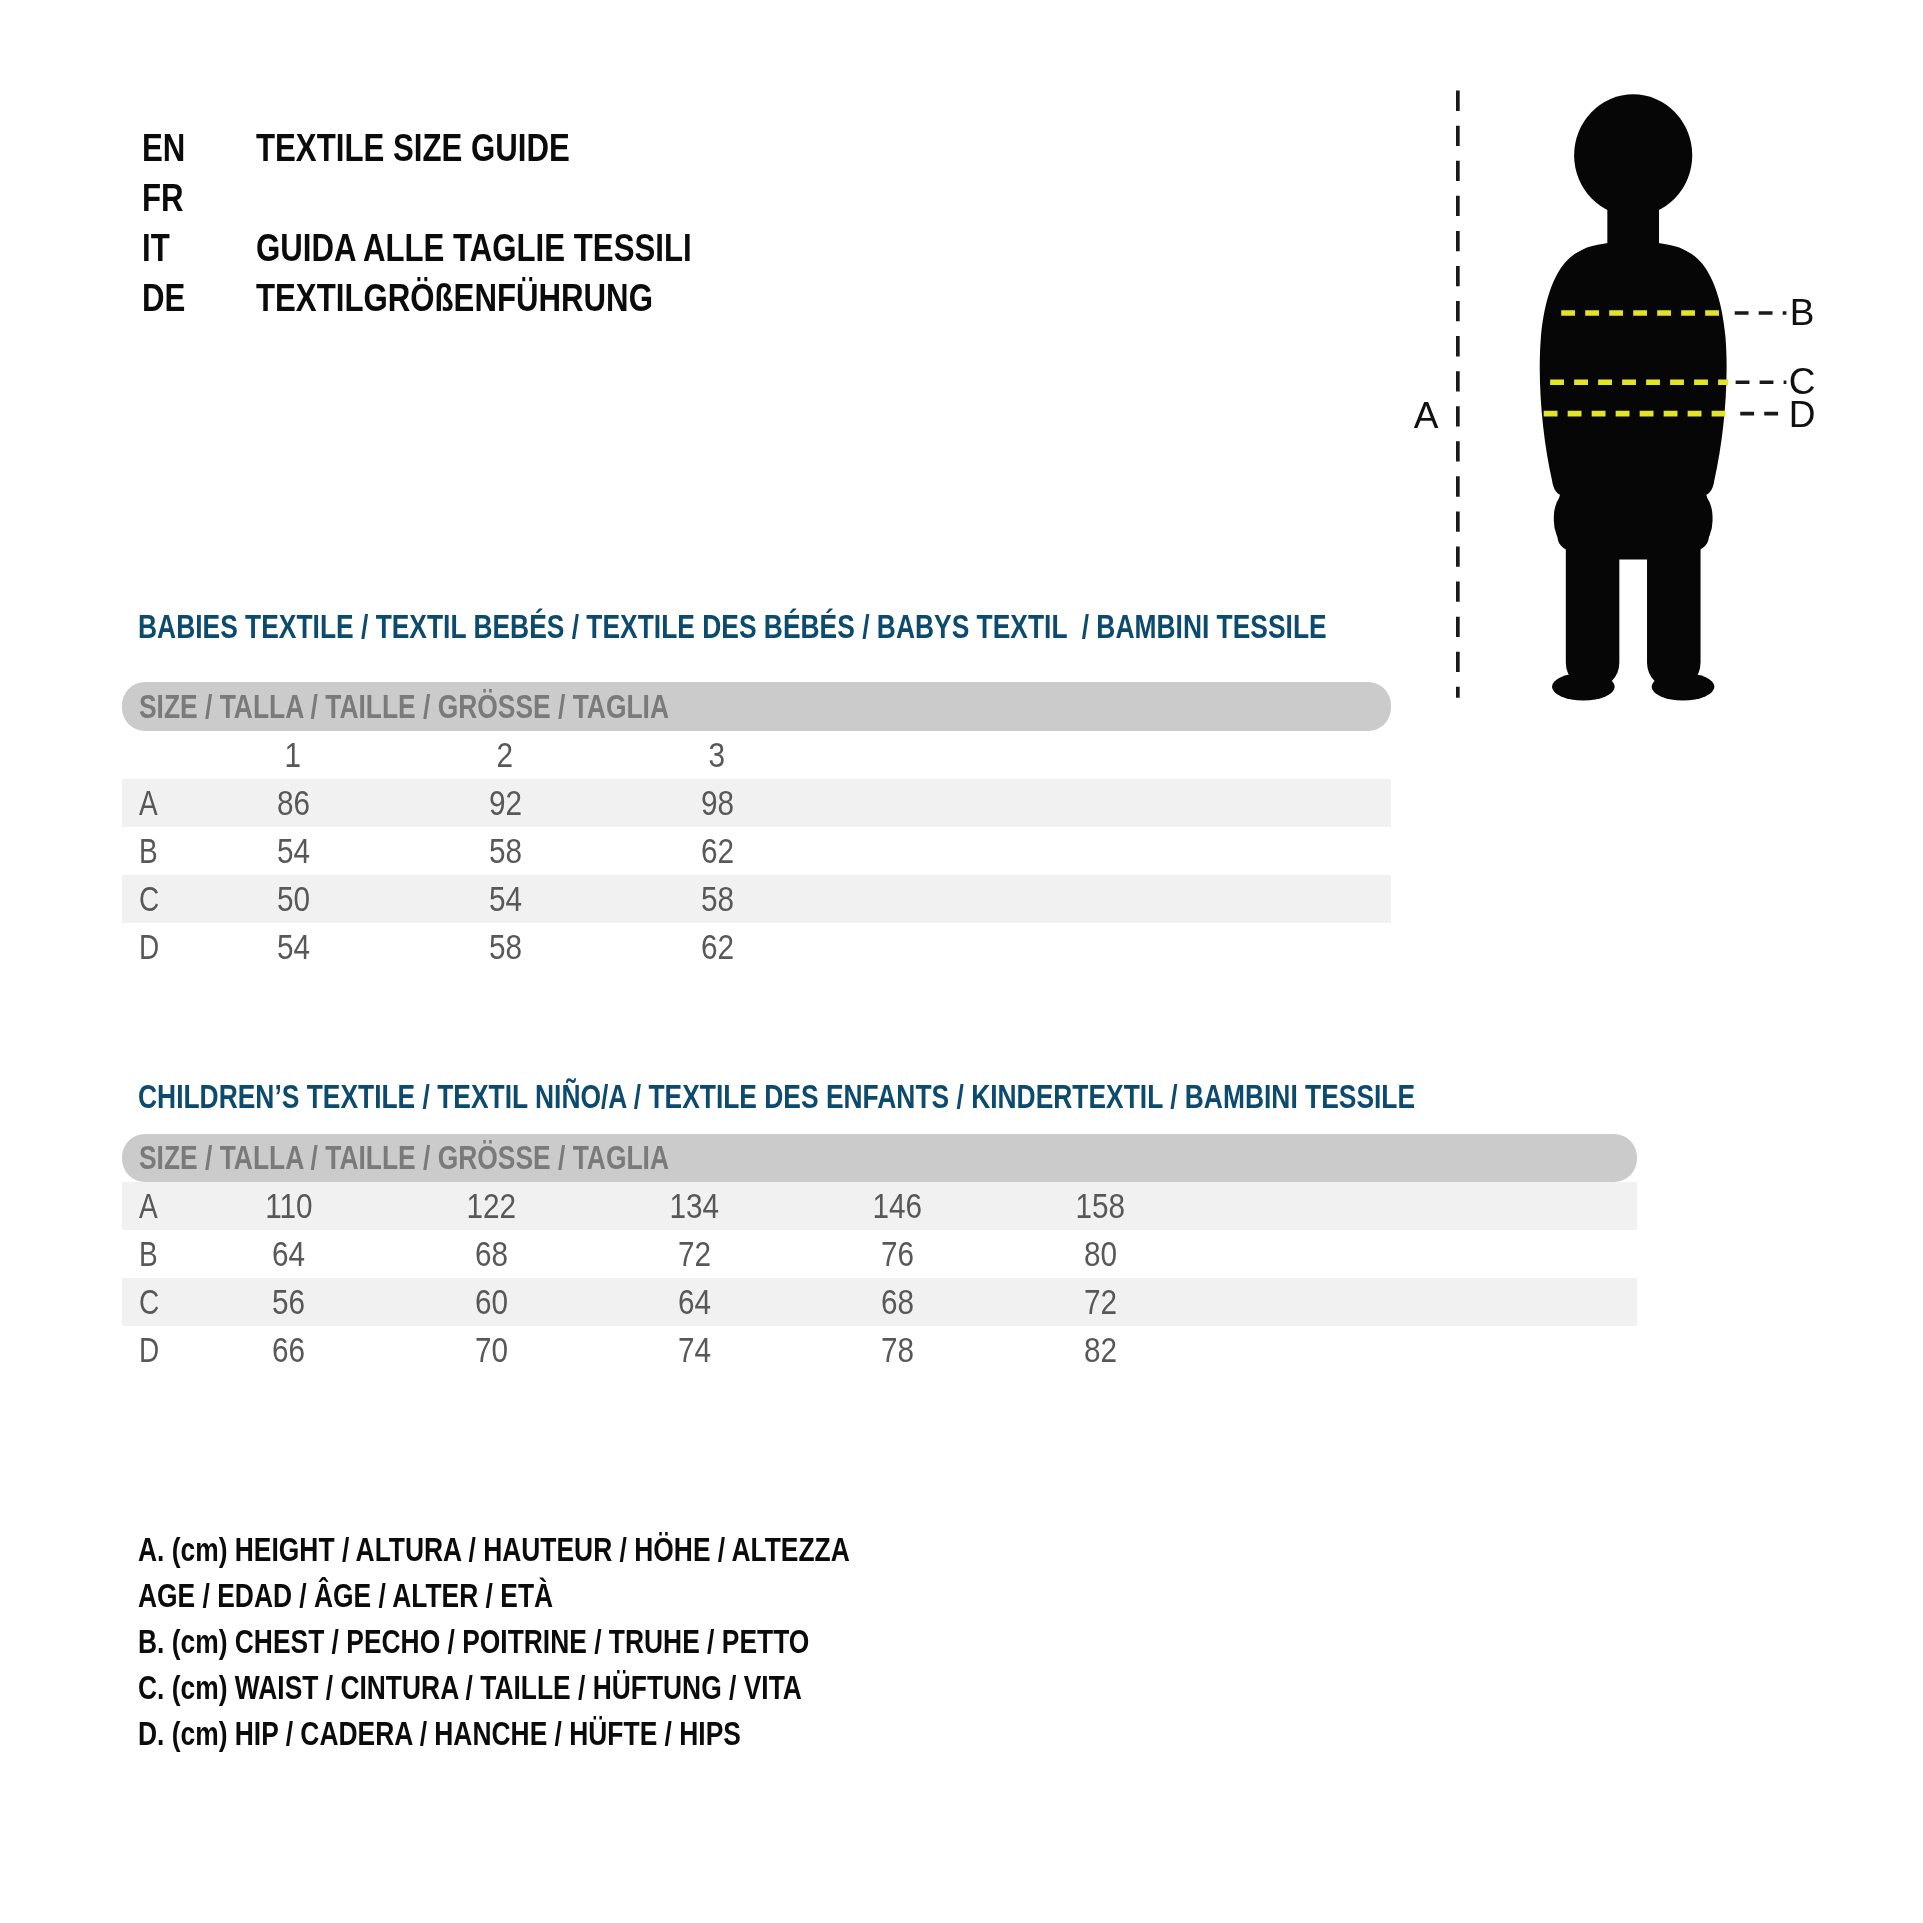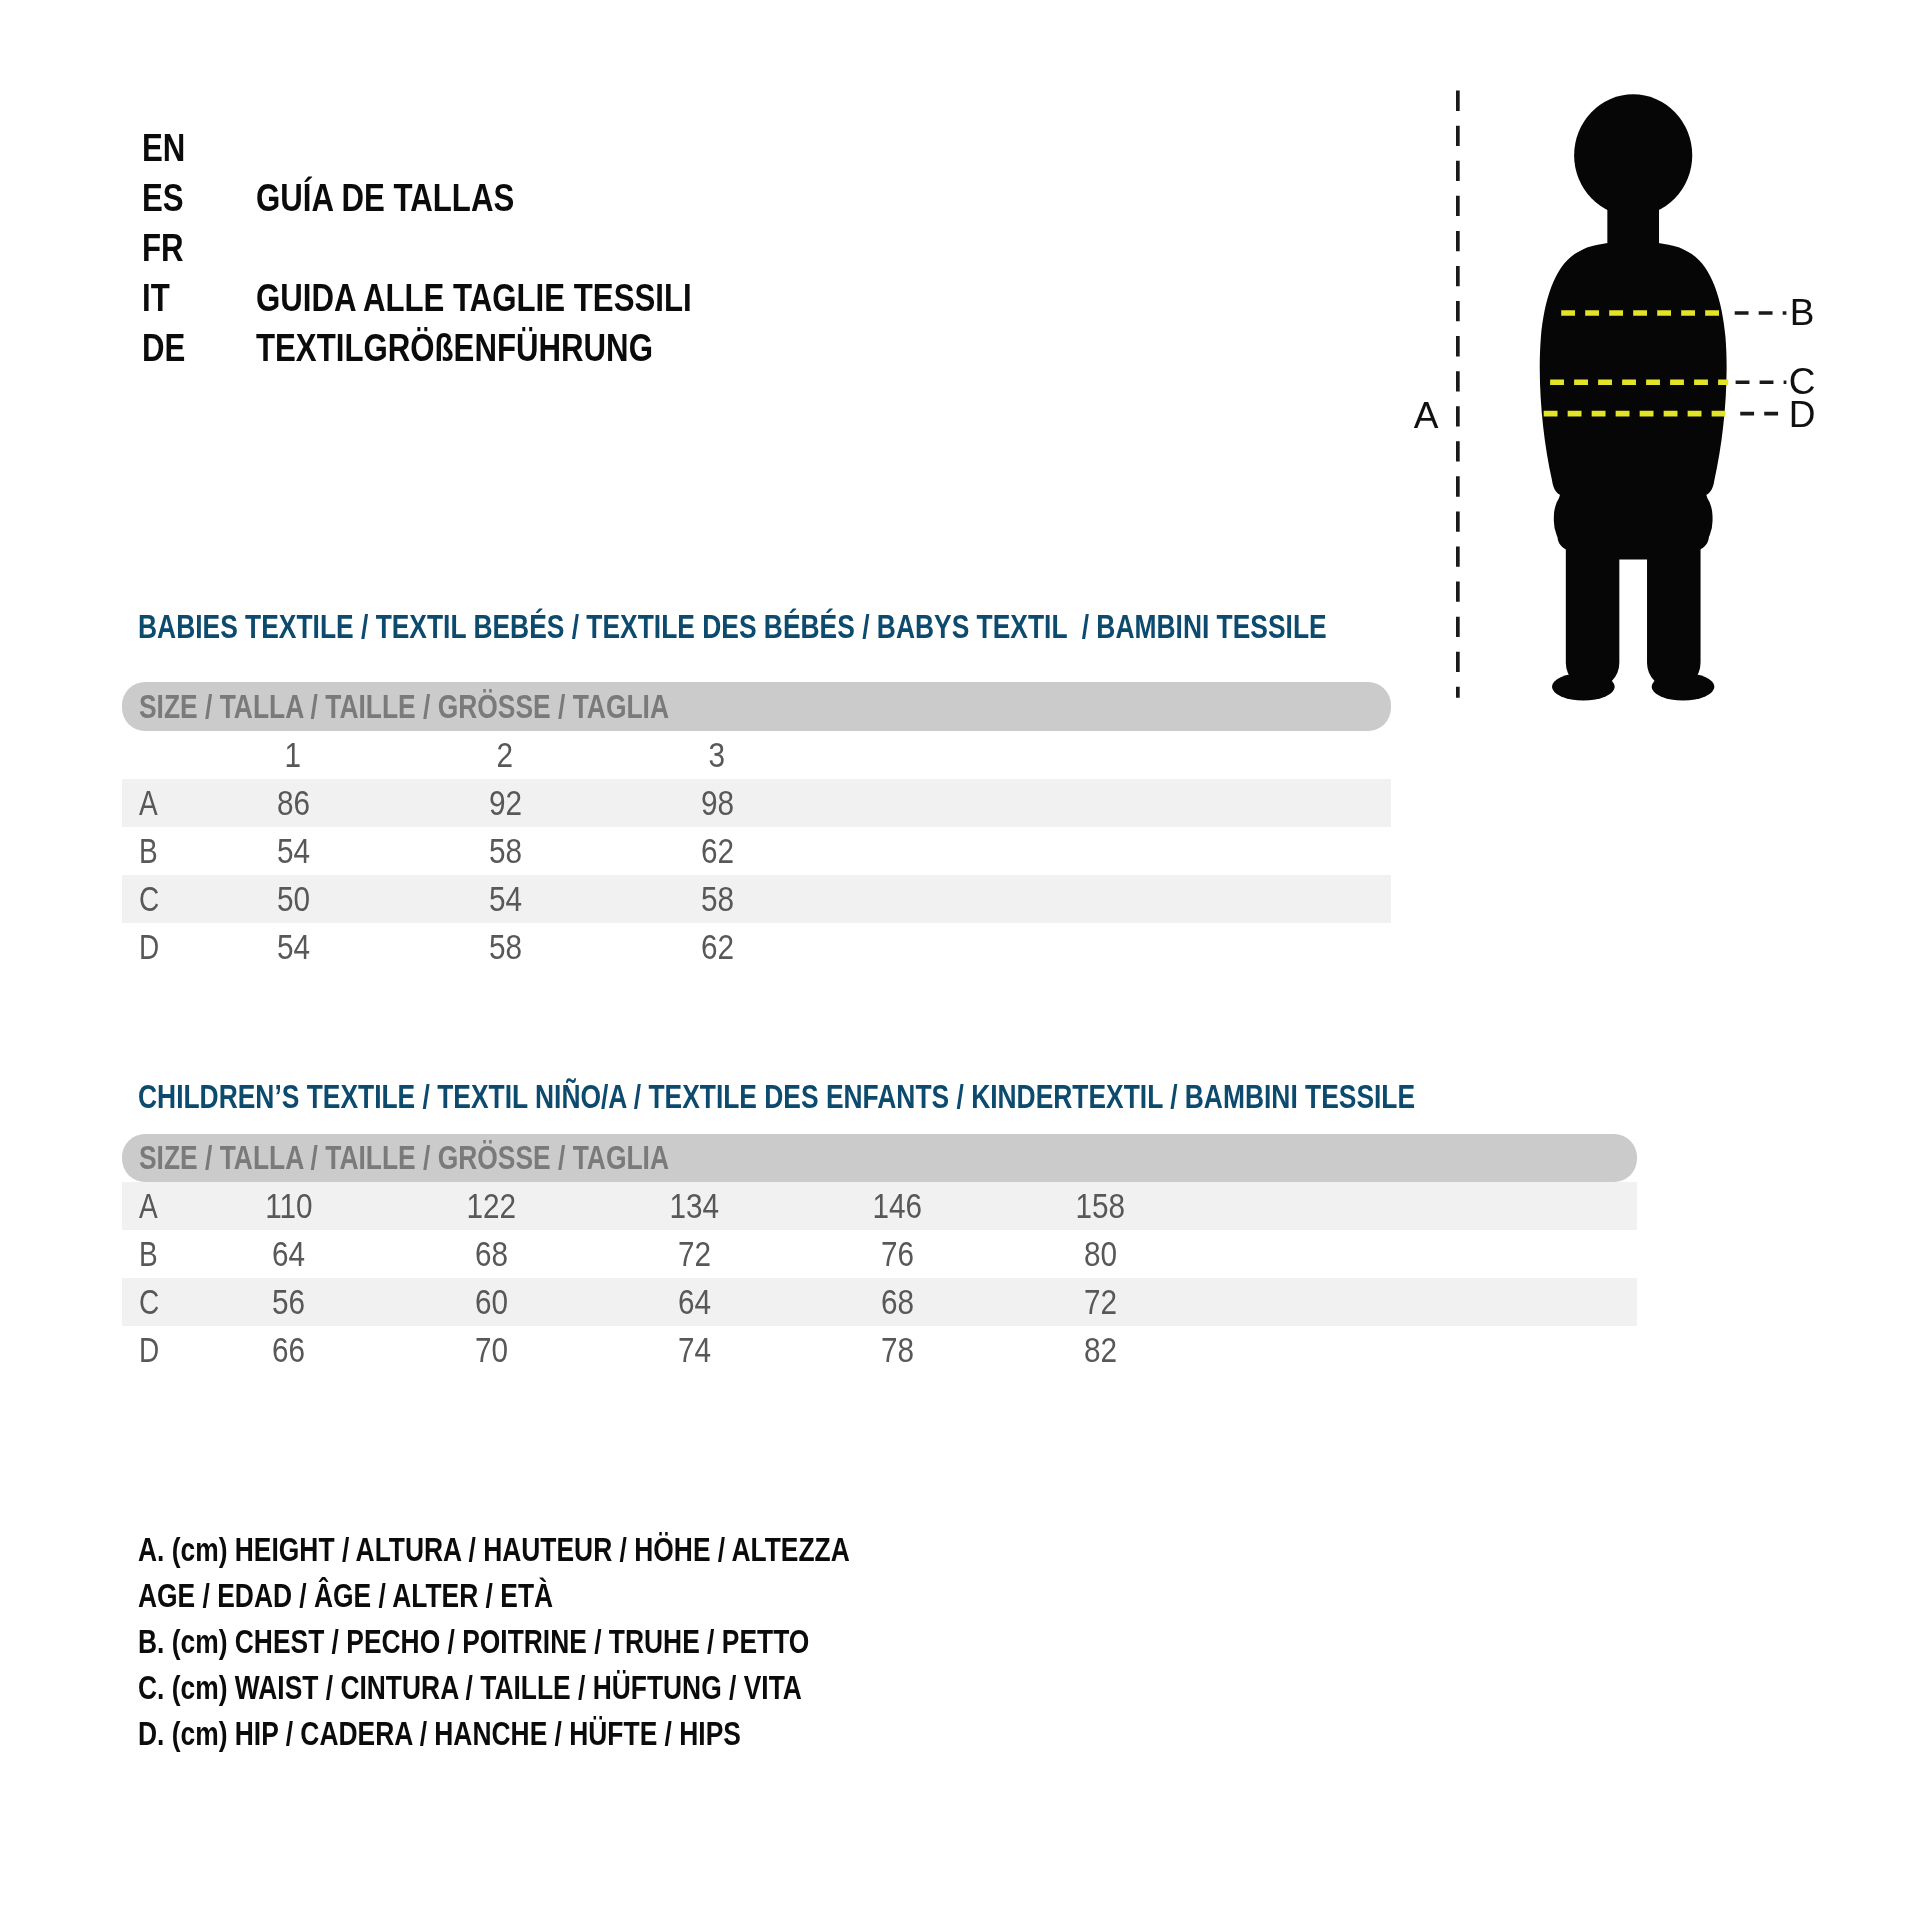--- a/index.html
+++ b/index.html
@@ -54,24 +54,21 @@
   .ydash{stroke:#e3e427;stroke-width:6;stroke-dasharray:15 11;fill:none;}
   .bdash{stroke:#1a1a1a;stroke-width:4;stroke-dasharray:15 11;fill:none;}
   .body-fill{fill:#060606;stroke:none;}
 </style>
 </head>
 <body>
 
 <div class="hdr">
   <div class="hdr-row">
     <div class="hdr-code"><span class="sql">EN</span></div>
-  </div>
-  <div class="hdr-row">
-    <div class="hdr-code"><span class="sql">ES</span></div>
-    <div><span class="sql">GUÍA DE TALLAS</span></div>
+    <div><span class="sql">TEXTILE SIZE GUIDE</span></div>
   </div>
   <div class="hdr-row">
     <div class="hdr-code"><span class="sql">FR</span></div>
   </div>
   <div class="hdr-row">
     <div class="hdr-code"><span class="sql">IT</span></div>
     <div><span class="sql">GUIDA ALLE TAGLIE TESSILI</span></div>
   </div>
   <div class="hdr-row">
     <div class="hdr-code"><span class="sql">DE</span></div>

